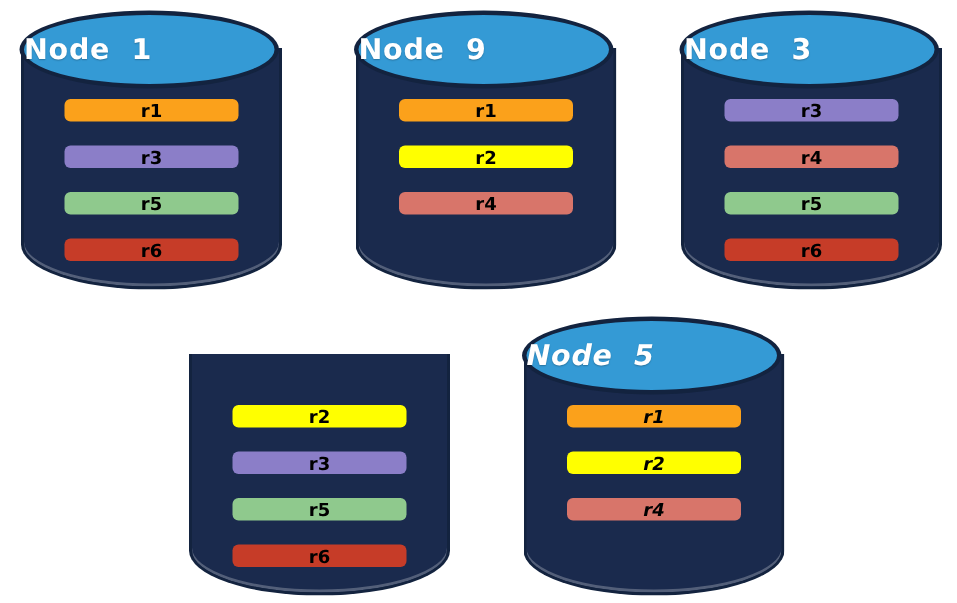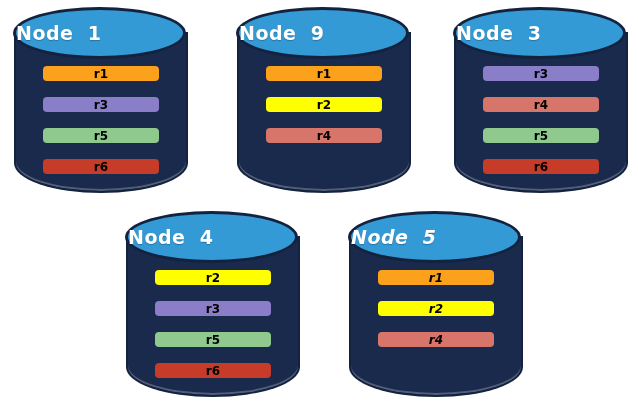--- a/index.html
+++ b/index.html
@@ -123,23 +123,20 @@
     <div class="bars">
       <div class="bar" style="background: rgb(139, 126, 200);">r3</div>
       <div class="bar" style="background: rgb(216, 117, 106);">r4</div>
       <div class="bar" style="background: rgb(143, 201, 141);">r5</div>
       <div class="bar" style="background: rgb(198, 60, 40);">r6</div>
     </div>
   </div>
 
   <div class="node pos-n4">
     <div class="cyl-body"></div>
-    <div class="cyl-top">
-      <span class="node-title">Node  4</span>
-    </div>
     <div class="bars">
       <div class="bar" style="background: rgb(255, 255, 0);">r2</div>
       <div class="bar" style="background: rgb(139, 126, 200);">r3</div>
       <div class="bar" style="background: rgb(143, 201, 141);">r5</div>
       <div class="bar" style="background: rgb(198, 60, 40);">r6</div>
     </div>
   </div>
 
   <div class="node pos-n5">
     <div class="cyl-body"></div>

